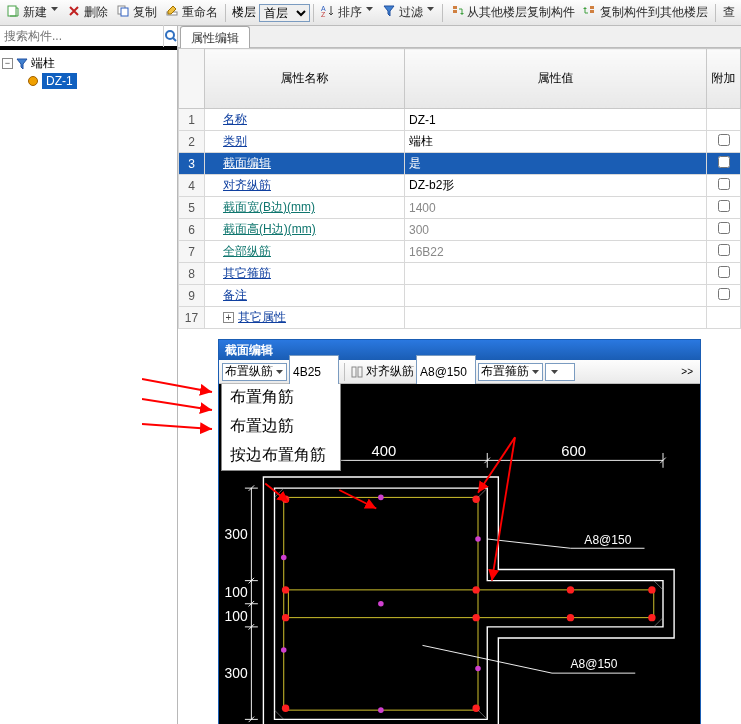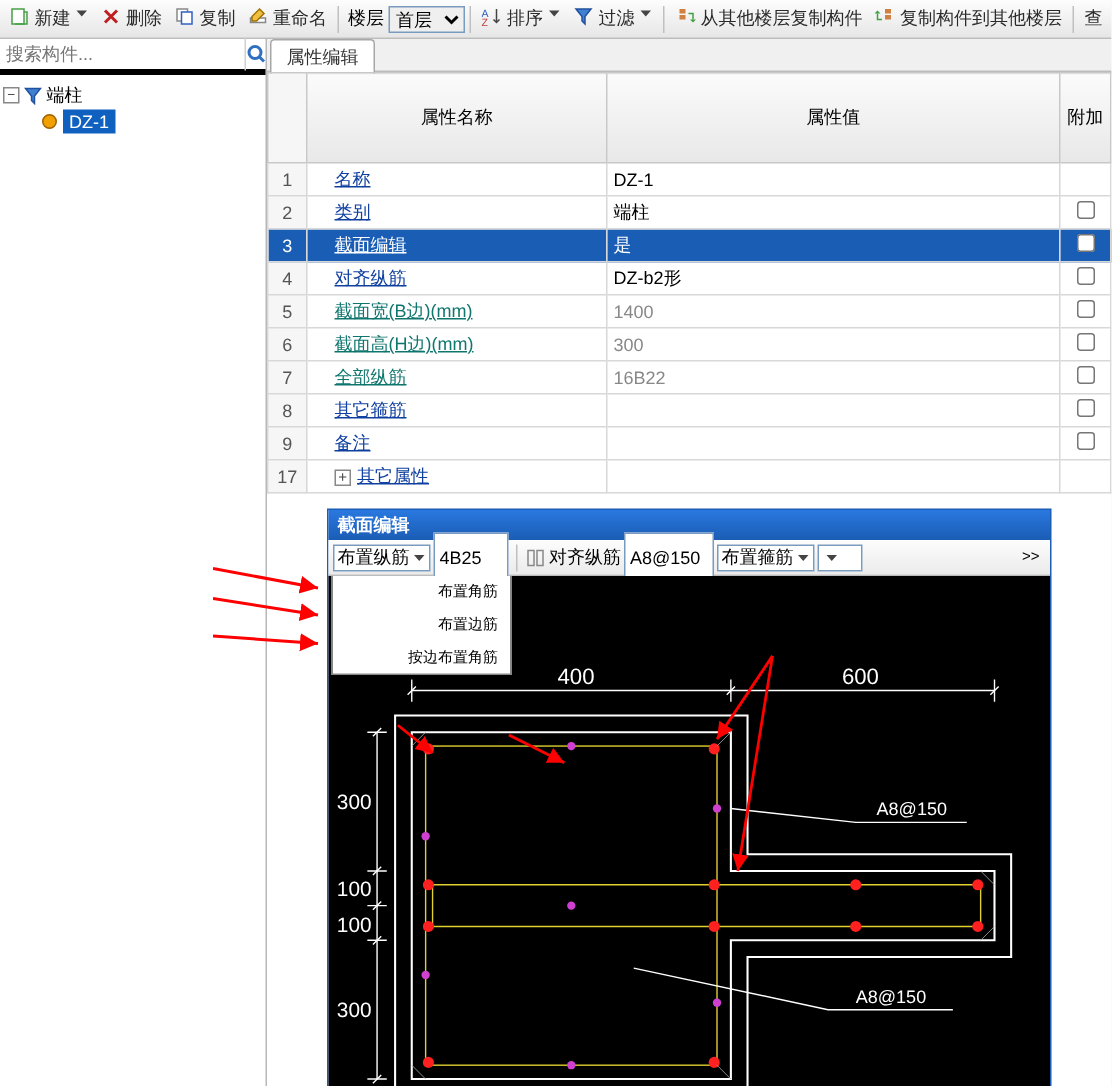--- a/index.html
+++ b/index.html
@@ -51,21 +51,21 @@
   .cad-title { background:linear-gradient(#2a78e0,#1a5db4); color:#fff; padding:3px 6px; font-weight:bold; height:20px; display:flex; align-items:center;}
   .cad-tools { height:24px; background:linear-gradient(#fdfdfd,#eaeaea); border-bottom:1px solid #bcbcbc; display:flex; align-items:center; padding:0 3px; gap:2px;}
   .cad-tools .combo { height:18px; border:1px solid #7a9bc0; background:#fff; display:flex; align-items:center; padding:0 2px; font-size:12px;}
   .cad-tools .combo .arr { margin-left:2px;}
   .cad-tools input[type=text]{ height:16px; border:1px solid #7a9bc0; padding:16px 3px; font-size:12px;}
   .cad-tools .more { margin-left:auto; font-size:10px; padding:0 4px; cursor:pointer;}
   .cad-canvas { flex:1; background:#000; position:relative; overflow:hidden;}
 
   
   .ctxmenu { position:absolute; left:2px; top:40px; width:120px; background:#fff; border:1px solid #888; box-shadow:2px 2px 4px rgba(0,0,0,.3); z-index:10;}
-  .ctxmenu div { padding:4px 8px; cursor:pointer; font-size:10px;text-align:right;}
+  .ctxmenu div { padding:4px 8px; cursor:pointer; font-size:16px;}
 
   
   .red-arrow { position:absolute; }
 
   svg text { font-family: SimSun, sans-serif; }
 
   .gray-val { color:#888;}
 </style>
 </head>
 <body>

